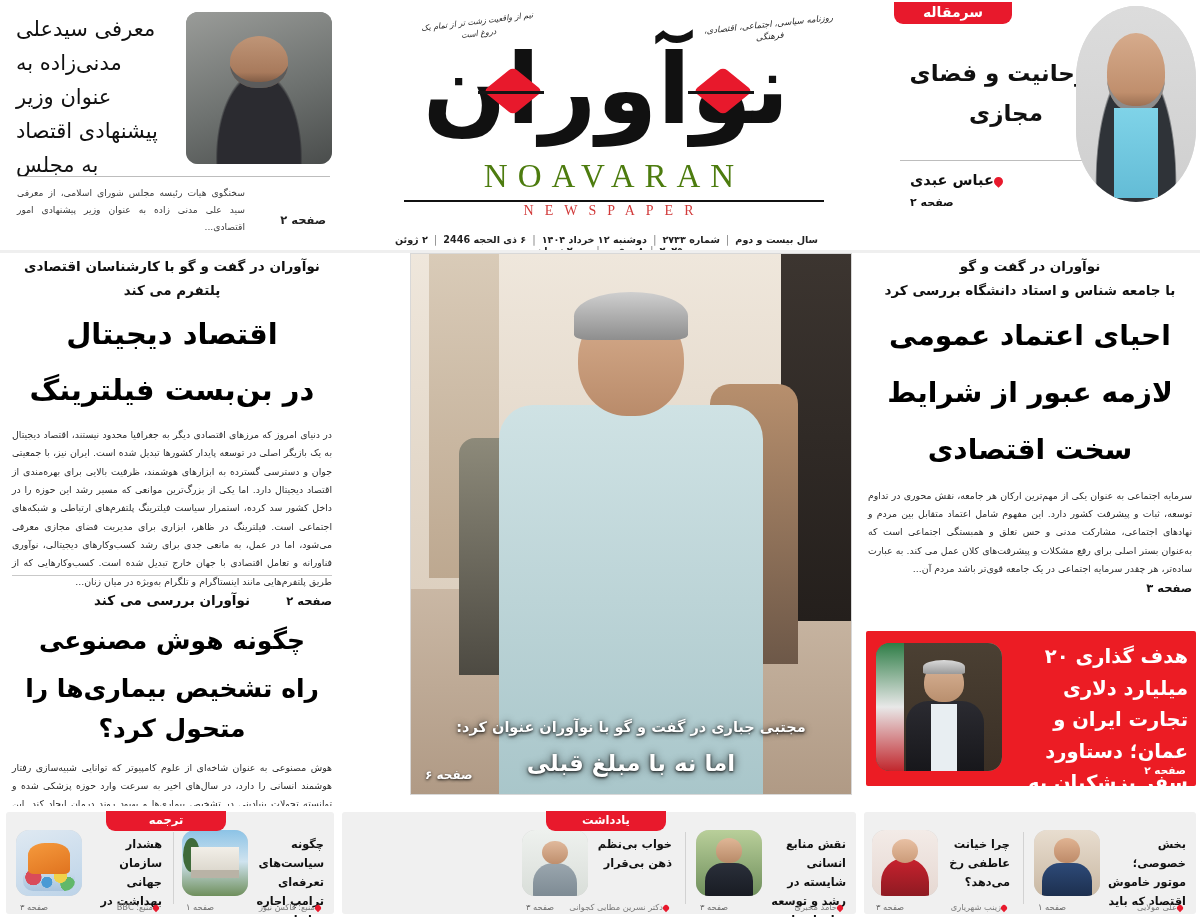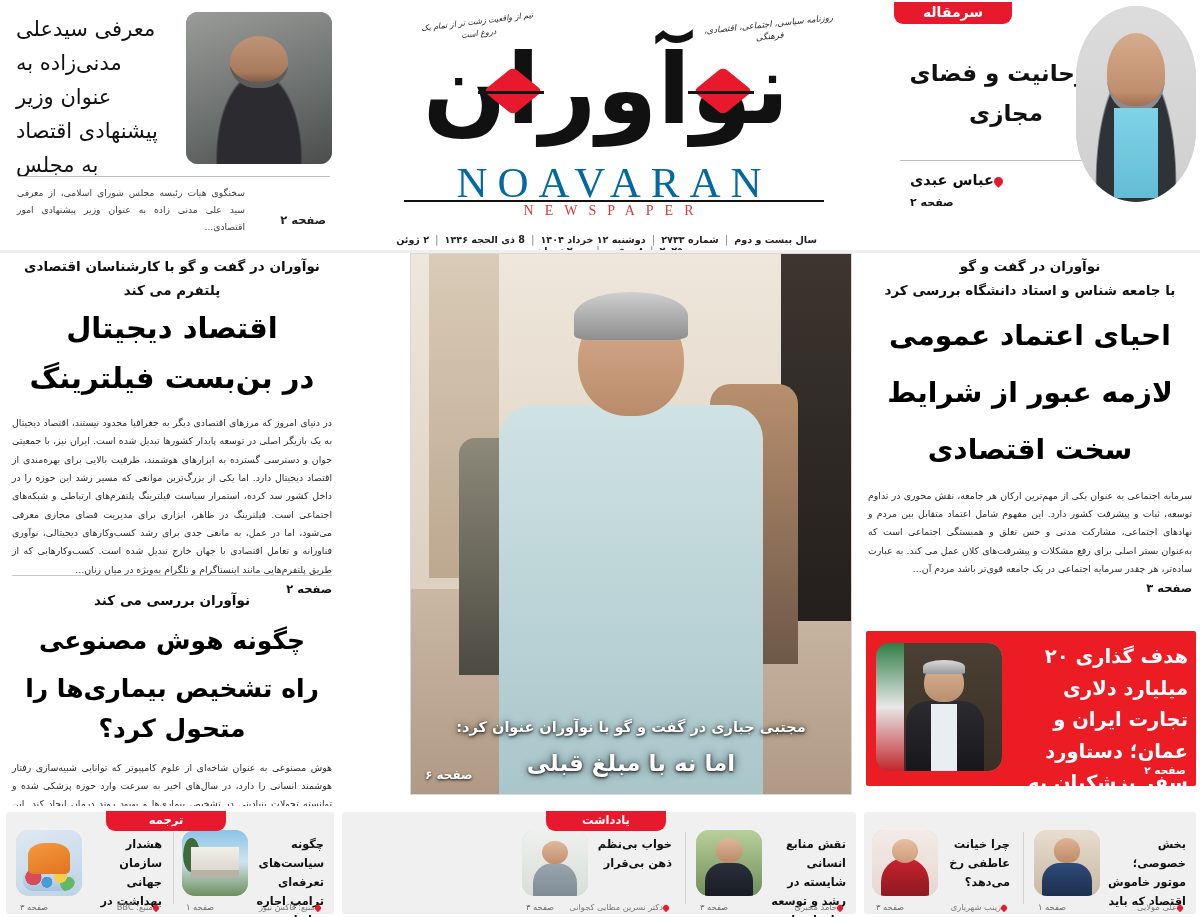--- a/index.html
+++ b/index.html
@@ -64,21 +64,21 @@
   .logo-diamond{
     position:absolute;width:38px;height:38px;background:#e8192c;
     transform:rotate(45deg) skew(-6deg,-6deg);border-radius:5px;
   }
   .logo-strike{
     position:absolute;height:3px;background:#151515;
   }
   .logo-en{
     position:absolute;right:0;top:158px;width:448px;text-align:center;
     font-family:"Liberation Serif","DejaVu Serif",serif;
-    font-size:43px;letter-spacing:10px;color:#0369a1;
+    font-size:33px;letter-spacing:10px;color:#4d7c0f;
   }
   .logo-en-rule{position:absolute;right:14px;top:200px;width:420px;height:2px;background:#111;}
   .logo-np{
     position:absolute;right:0;top:203px;width:448px;text-align:center;
     font-family:"Liberation Serif","DejaVu Serif",serif;
     font-size:14px;letter-spacing:11px;color:#d13a3a;
   }
   .mast-dateline{
     position:absolute;right:0;top:234px;width:460px;text-align:center;
     font-size:9.6px;font-weight:bold;color:#222;
@@ -121,21 +121,21 @@
   .col-mid{position:absolute;right:348px;top:0;width:506px;height:545px;}
   .col-right{position:absolute;right:0px;top:0;width:340px;height:545px;}
 
   .kicker{font-size:13.5px;font-weight:bold;text-align:center;line-height:1.75;color:#111;}
   .headline{font-weight:bold;color:#000;text-align:center;}
   .body-text{font-size:9.4px;line-height:1.95;text-align:justify;color:#2b2b2b;}
   .pagelabel{font-size:11.5px;font-weight:bold;color:#111;}
 
   
   .lc1{position:absolute;right:6px;top:2px;width:320px;}
-  .lc1 .headline{font-size:29px;line-height:1.58;margin-top:4px;letter-spacing:-.5px;}
+  .lc1 .headline{font-size:29px;line-height:1.58;margin-top:10px;letter-spacing:-.5px;}
   .lc1 .body-text{margin-top:12px;}
   .lc1-foot{display:flex;justify-content:flex-start;margin-top:3px;}
   .lc-div{position:absolute;right:6px;top:322px;width:320px;height:1px;background:#c9c9c9;}
   .lc2{position:absolute;right:6px;top:336px;width:320px;}
   .lc2 .headline{font-size:25px;line-height:1.6;margin-top:8px;letter-spacing:-.4px;}
   .lc2 .body-text{margin-top:10px;}
 
   
   .photo-main{
     position:absolute;right:0px;top:0px;width:440px;height:540px;
@@ -336,21 +336,21 @@
         <div class="logo-diamond" style="right:298px;top:42px;"></div>
         <div class="logo-strike" style="right:76px;top:61px;width:66px;"></div>
         <div class="logo-strike" style="right:286px;top:61px;width:66px;"></div>
       </div>
 
       <div class="logo-en">NOAVARAN</div>
       <div class="logo-en-rule"></div>
       <div class="logo-np">NEWSPAPER</div>
 
       <div class="mast-dateline rtl">
-        <span>سال بیست و دوم</span><span class="mast-sep">|</span><span>شماره ۲۷۳۳</span><span class="mast-sep">|</span><span>دوشنبه ۱۲ خرداد ۱۴۰۴</span><span class="mast-sep">|</span><span>8 ذی الحجه ۱۴۴۶</span><span class="mast-sep">|</span><span>۲ ژوئن ۲۰۲۵</span><span class="mast-sep">|</span><span>۸ صفحه</span><span class="mast-sep">|</span><span>۲۰۰۰ تومان</span>
+        <span>سال بیست و دوم</span><span class="mast-sep">|</span><span>شماره ۲۷۳۳</span><span class="mast-sep">|</span><span>دوشنبه ۱۲ خرداد ۱۴۰۴</span><span class="mast-sep">|</span><span>۶ ذی الحجه 2446</span><span class="mast-sep">|</span><span>۲ ژوئن ۲۰۲۵</span><span class="mast-sep">|</span><span>۸ صفحه</span><span class="mast-sep">|</span><span>۲۰۰۰ تومان</span>
       </div>
     </div>
 
     <div class="tr rtl">
       <div class="tr-badge redbadge">سرمقاله</div>
       <div class="tr-title">روحانیت و فضای مجازی</div>
       <div class="tr-rule"></div>
       <div class="tr-author"><span class="tr-dot"></span><span>عباس عبدی</span></div>
       <div class="tr-page">صفحه ۲</div>
       <div class="tr-photo">

